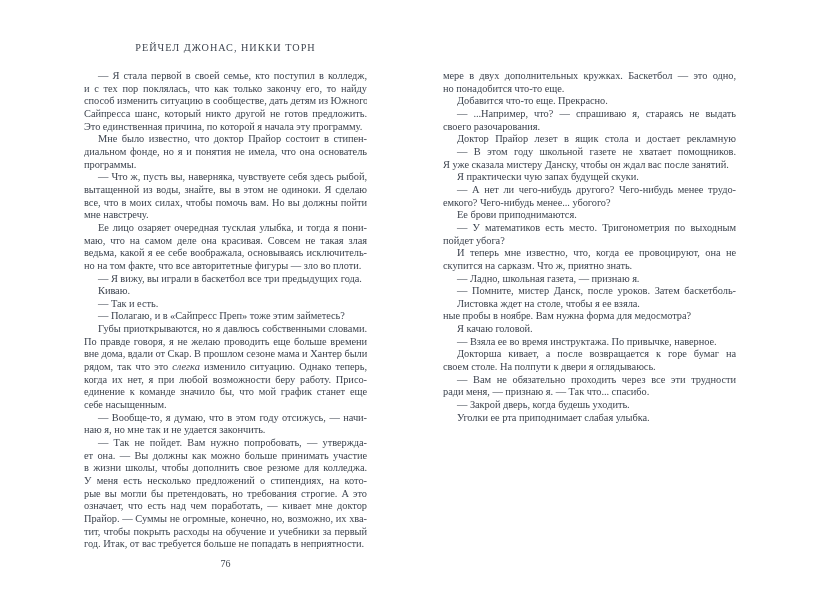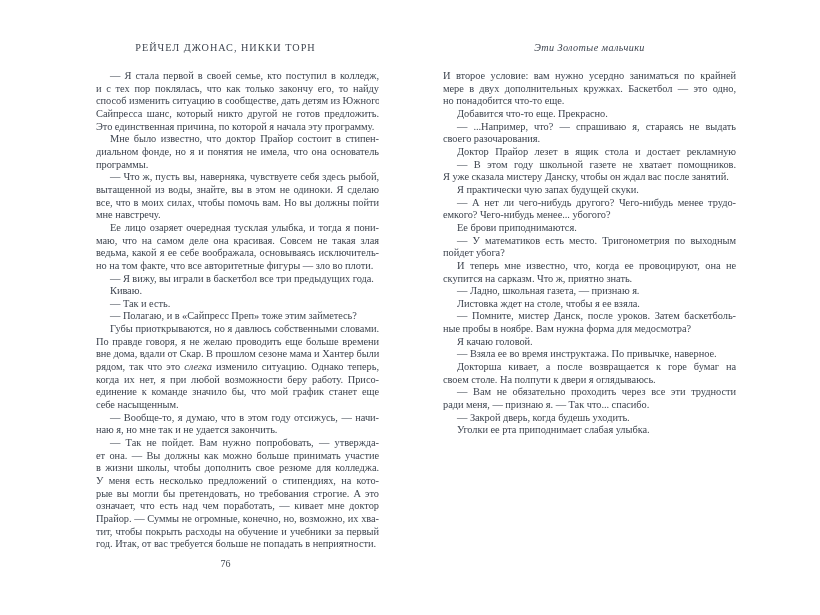--- a/index.html
+++ b/index.html
@@ -35,21 +35,21 @@
     font-style: italic;
     letter-spacing: 0.4px;
   }
   .textcol {
     position: absolute;
     top: 70px;
     font-size: 10.4px;
     line-height: 12.65px;
     letter-spacing: -0.05px;
   }
-  .col-left  { left: 84px;  width: 283px; margin-left: 12px; }
+  .col-left  { left: 84px;  width: 283px; }
   .col-right { left: 443px; width: 293px; }
   .line {
     text-align: justify;
     text-align-last: justify;
     white-space: nowrap;
     overflow: hidden;
   }
   .line.end { text-align-last: left; }
   .line.ind { text-indent: 14px; }
   .pagenum {
@@ -61,21 +61,20 @@
     font-size: 10px;
   }
 </style>
 </head>
 <body>
 
 <div class="spread">
 
   <div class="running-header header-left">РЕЙЧЕЛ ДЖОНАС, НИККИ ТОРН</div>
 
-  <div class="running-header header-right">Эти Золотые мальчики</div>
 
   <div class="textcol col-left">
       <div class="line ind">— Я стала первой в своей семье, кто поступил в колледж,</div>
       <div class="line">и с тех пор поклялась, что как только закончу его, то найду</div>
       <div class="line">способ изменить ситуацию в сообществе, дать детям из Южного</div>
       <div class="line">Сайпресса шанс, который никто другой не готов предложить.</div>
       <div class="line end">Это единственная причина, по которой я начала эту программу.</div>
       <div class="line ind">Мне было известно, что доктор Прайор состоит в стипен-</div>
       <div class="line">диальном фонде, но я и понятия не имела, что она основатель</div>
       <div class="line end">программы.</div>
@@ -105,40 +104,39 @@
       <div class="line">в жизни школы, чтобы дополнить свое резюме для колледжа.</div>
       <div class="line">У меня есть несколько предложений о стипендиях, на кото-</div>
       <div class="line">рые вы могли бы претендовать, но требования строгие. А это</div>
       <div class="line">означает, что есть над чем поработать, — кивает мне доктор</div>
       <div class="line">Прайор. — Суммы не огромные, конечно, но, возможно, их хва-</div>
       <div class="line">тит, чтобы покрыть расходы на обучение и учебники за первый</div>
       <div class="line end">год. Итак, от вас требуется больше не попадать в неприятности.</div>
     </div>
 
   <div class="textcol col-right">
-      <div class="line">И второе условие: вам нужно усердно заниматься по крайней</div>
       <div class="line">мере в двух дополнительных кружках. Баскетбол — это одно,</div>
       <div class="line end">но понадобится что-то еще.</div>
       <div class="line ind end">Добавится что-то еще. Прекрасно.</div>
       <div class="line ind">— ...Например, что? — спрашиваю я, стараясь не выдать</div>
       <div class="line end">своего разочарования.</div>
       <div class="line ind">Доктор Прайор лезет в ящик стола и достает рекламную</div>
       <div class="line ind">— В этом году школьной газете не хватает помощников.</div>
       <div class="line end">Я уже сказала мистеру Данску, чтобы он ждал вас после занятий.</div>
       <div class="line ind end">Я практически чую запах будущей скуки.</div>
       <div class="line ind">— А нет ли чего-нибудь другого? Чего-нибудь менее трудо-</div>
       <div class="line end">емкого? Чего-нибудь менее... убогого?</div>
       <div class="line ind end">Ее брови приподнимаются.</div>
       <div class="line ind">— У математиков есть место. Тригонометрия по выходным</div>
       <div class="line end">пойдет убога?</div>
       <div class="line ind">И теперь мне известно, что, когда ее провоцируют, она не</div>
       <div class="line end">скупится на сарказм. Что ж, приятно знать.</div>
       <div class="line ind end">— Ладно, школьная газета, — признаю я.</div>
+      <div class="line ind">— Помните, мистер Данск, после уроков. Затем баскетболь-</div>
       <div class="line ind end">Листовка ждет на столе, чтобы я ее взяла.</div>
-      <div class="line ind">— Помните, мистер Данск, после уроков. Затем баскетболь-</div>
       <div class="line end">ные пробы в ноябре. Вам нужна форма для медосмотра?</div>
       <div class="line ind end">Я качаю головой.</div>
       <div class="line ind end">— Взяла ее во время инструктажа. По привычке, наверное.</div>
       <div class="line ind">Докторша кивает, а после возвращается к горе бумаг на</div>
       <div class="line end">своем столе. На полпути к двери я оглядываюсь.</div>
       <div class="line ind">— Вам не обязательно проходить через все эти трудности</div>
       <div class="line end">ради меня, — признаю я. — Так что... спасибо.</div>
       <div class="line ind end">— Закрой дверь, когда будешь уходить.</div>
       <div class="line ind end">Уголки ее рта приподнимает слабая улыбка.</div>
     </div>

